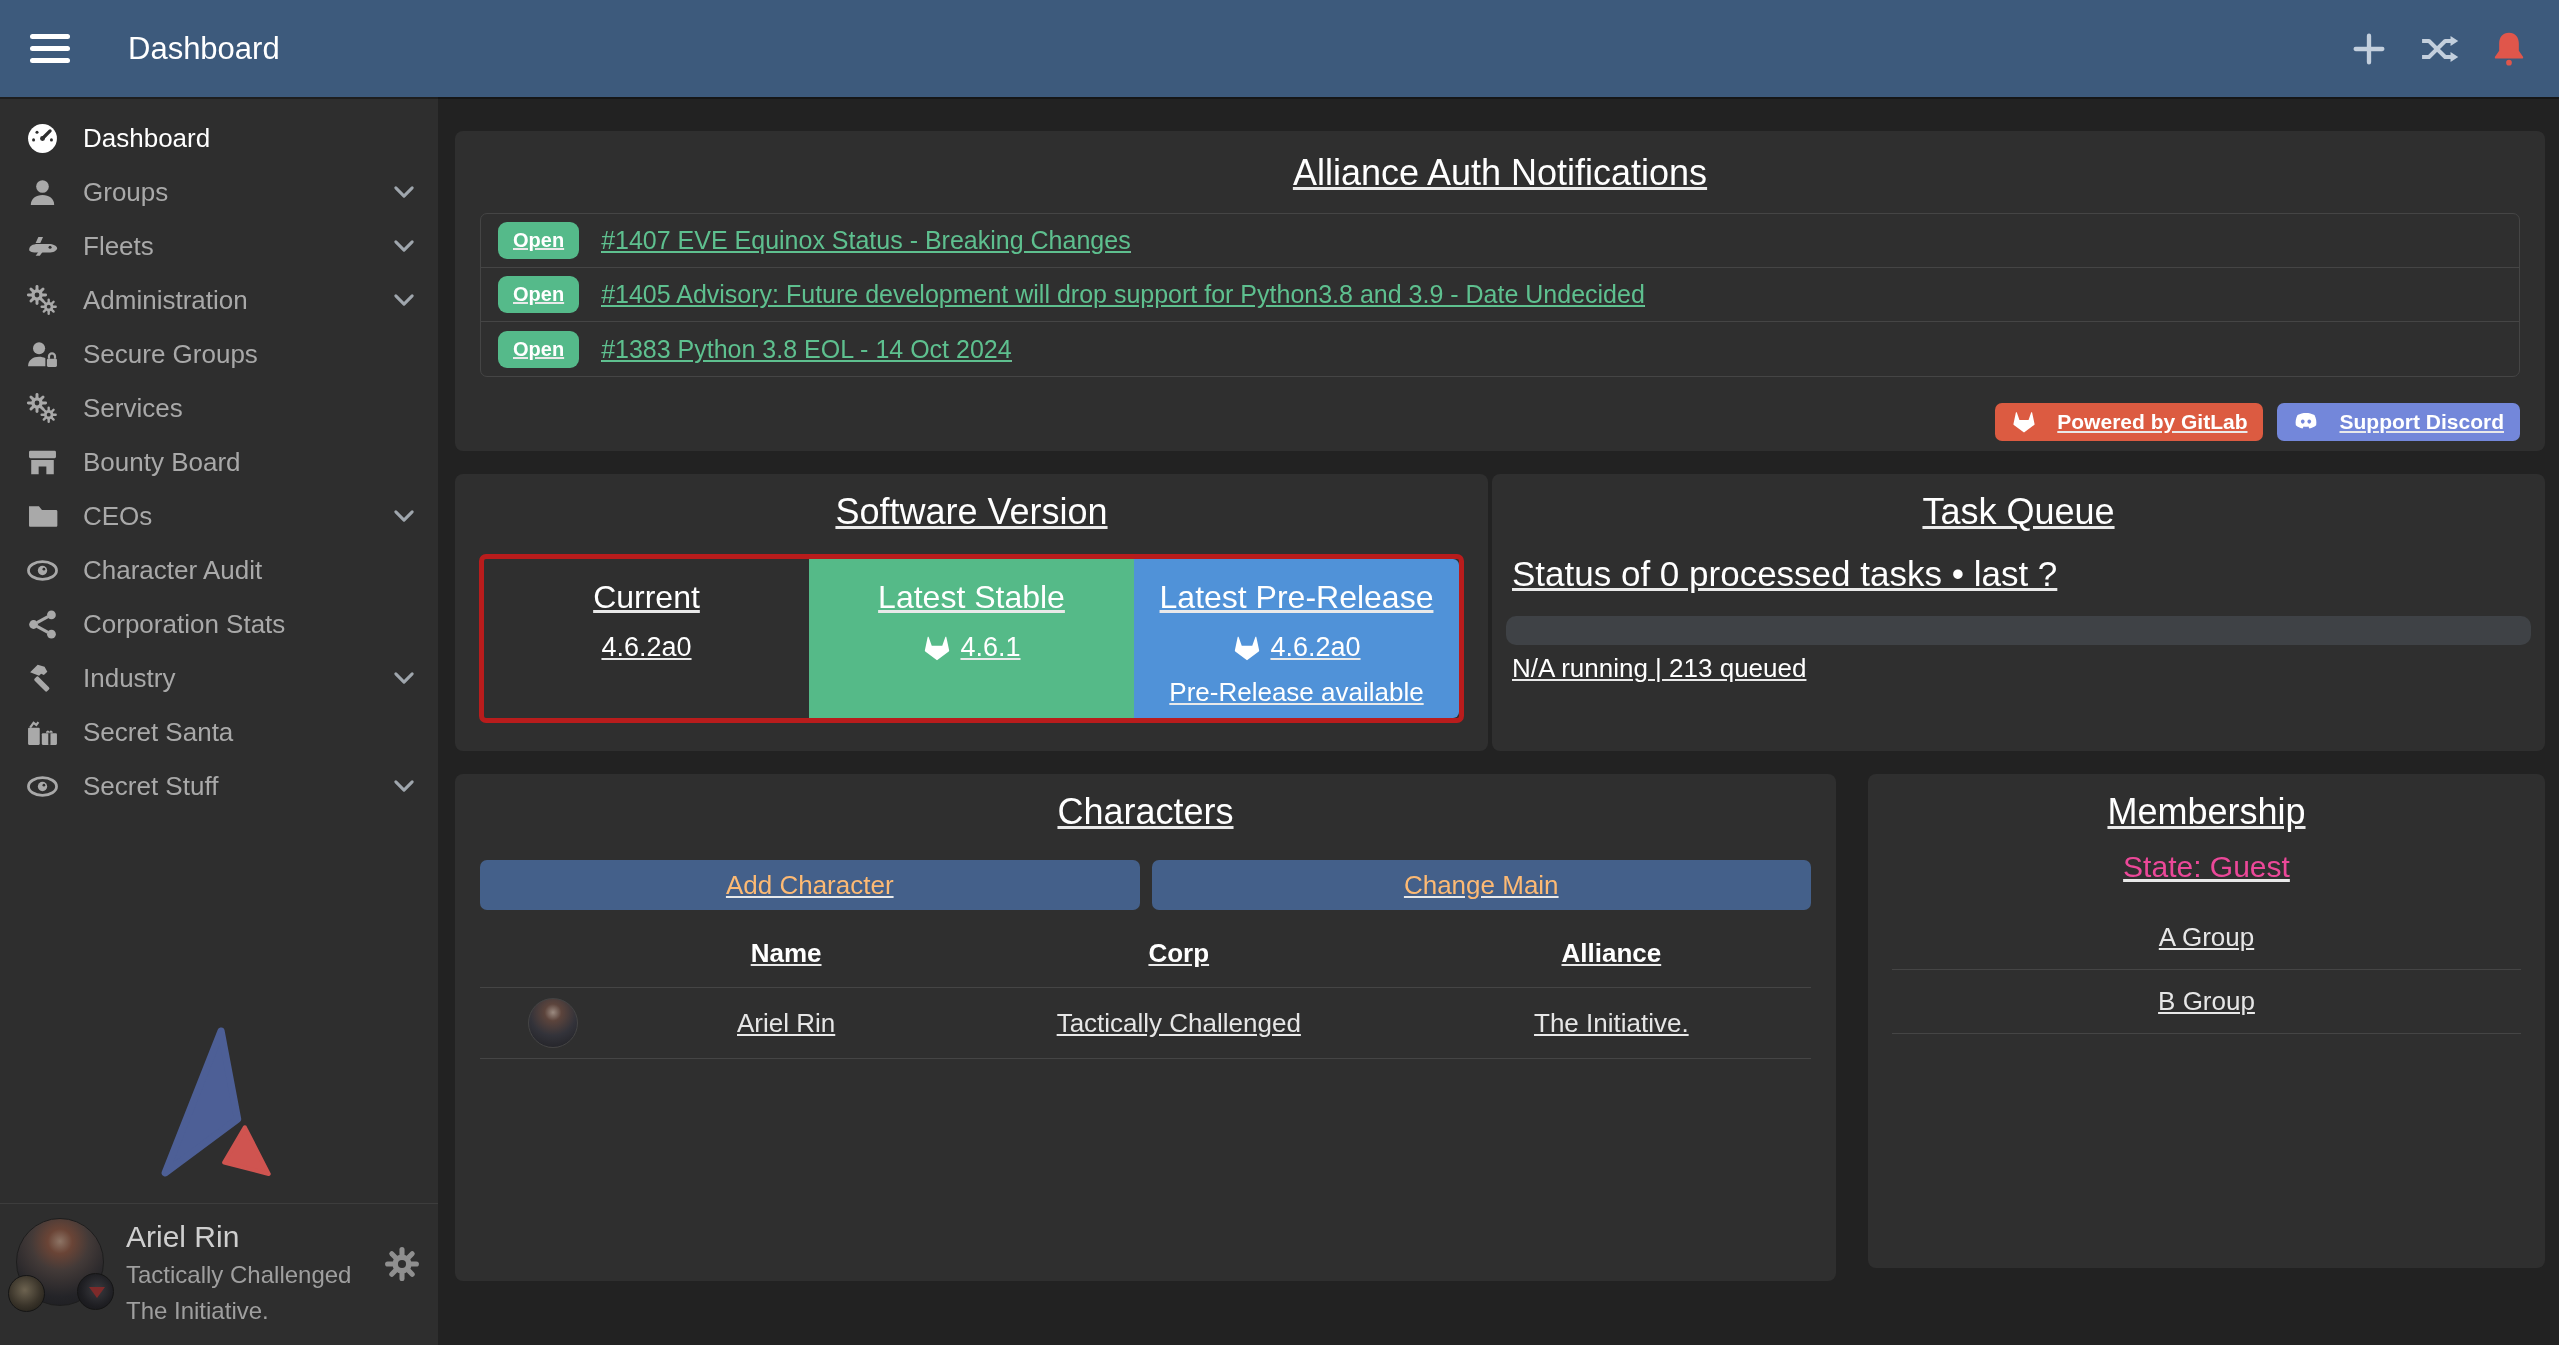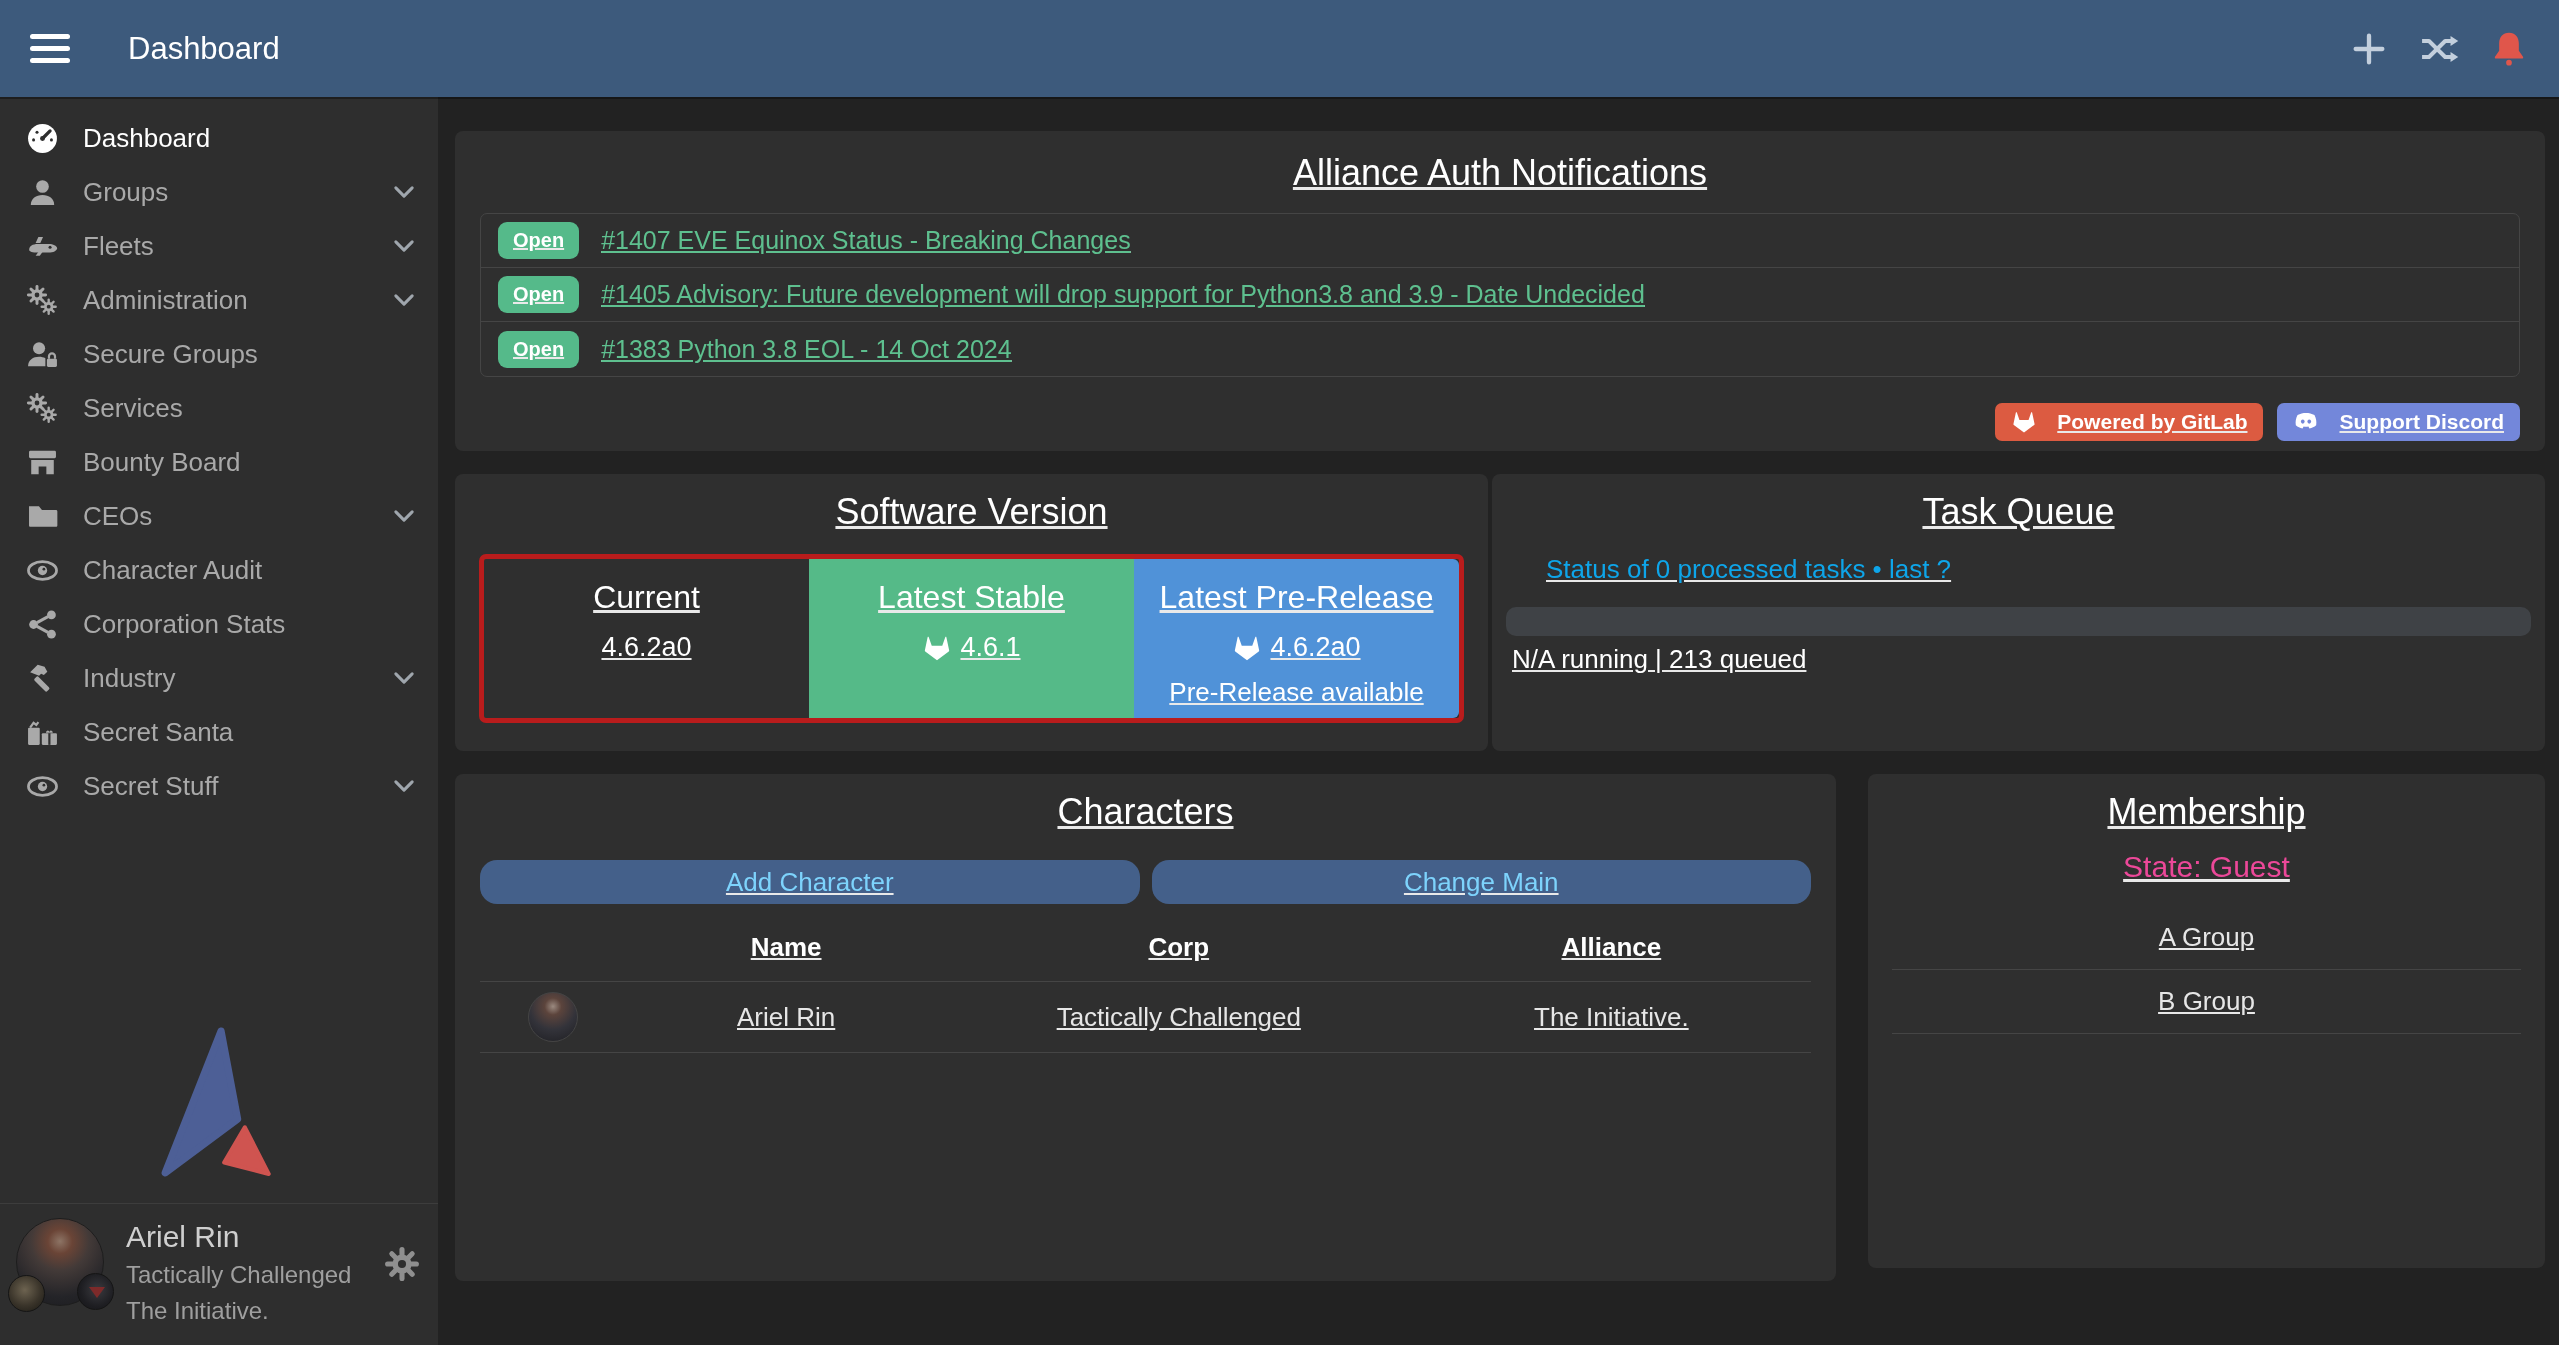--- a/index.html
+++ b/index.html
@@ -80,30 +80,30 @@
   .ver-card { flex:1; text-align:center; padding-top:20px; }
   .ver-card .vh { font-size:32px; color:#fff; }
   .ver-card .vv { font-size:27px; color:#fff; margin-top:16px;
                   display:flex; align-items:center; justify-content:center; gap:8px; }
   .ver-card .vn { font-size:26px; color:#fff; margin-top:14px; }
   .ver-card.stable { background:#55ba88; }
   .ver-card.pre    { background:#5092d8; border-radius:0 6px 6px 0; }
   .tanuki { width:30px; height:30px; fill:#fff; }
 
   .panel.taskqueue { flex:1; height:277px; padding:16px 14px; }
-  .tq-status { font-size:26px; color:#0ea5e9; margin-top:20px; padding-left:6px;margin-left:34px; }
+  .tq-status { font-size:35px; color:#ffffff; margin-top:20px; padding-left:6px; }
   .tq-bar { margin-top:22px; height:29px; background:#3f4246; border-radius:10px; }
   .tq-summary { font-size:26px; color:#fff; margin-top:8px; padding-left:6px; }
 
   
   .row3 { display:flex; gap:32px; margin-top:23px; align-items:flex-start; }
   .panel.characters { width:1381px; height:507px; padding:16px 25px; }
   .char-buttons { display:flex; gap:12px; margin-top:26px; }
-  .btn-steel { flex:1; height:44px; background:#44608a; border:none; border-radius:17px;
-               color:#7dd3fc; font-size:26px; font-family:inherit; cursor:pointer; }
+  .btn-steel { flex:1; height:50px; background:#44608a; border:none; border-radius:7px;
+               color:#fdba74; font-size:26px; font-family:inherit; cursor:pointer; }
   .char-table { width:100%; margin-top:12px; border-collapse:collapse; }
   .char-table th { font-size:26px; color:#fff; font-weight:bold; text-align:center;
                    padding:16px 0 18px; }
   .char-table td { font-size:26px; color:#e6e6e6; text-align:center;
                    border-top:1px solid #454545; border-bottom:1px solid #454545;
                    padding:10px 0; height:66px; }
   .col-av { width:11%; } .col-name { width:24%; } .col-corp { width:35%; } .col-alli { width:30%; }
   .tbl-avatar { width:50px; height:50px; border-radius:50%; margin:0 auto;
         background:radial-gradient(circle at 50% 28%, #9b8a80 0%, #5c443c 20%, #33333a 55%, #1e1e22 100%);
         border:1px solid #444; }

